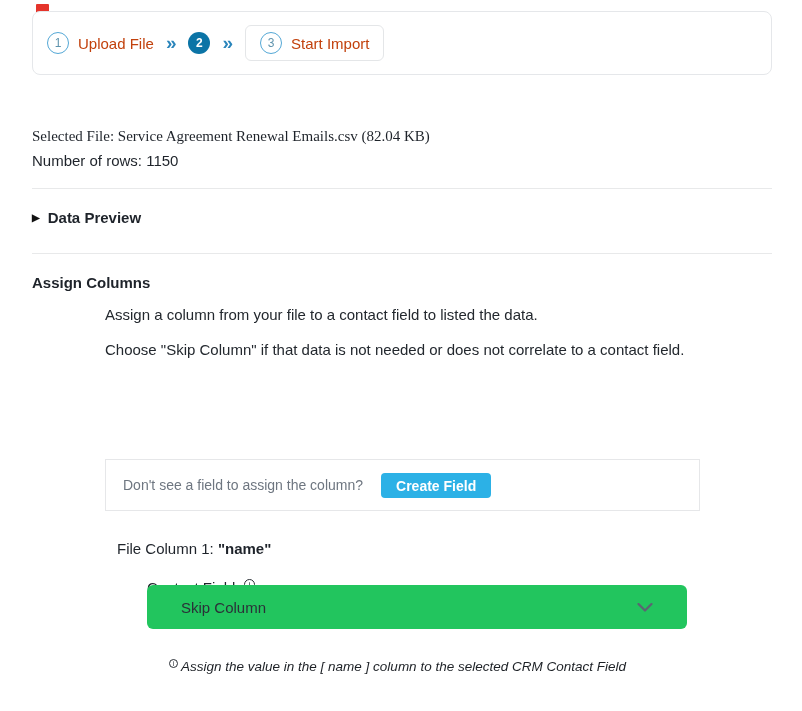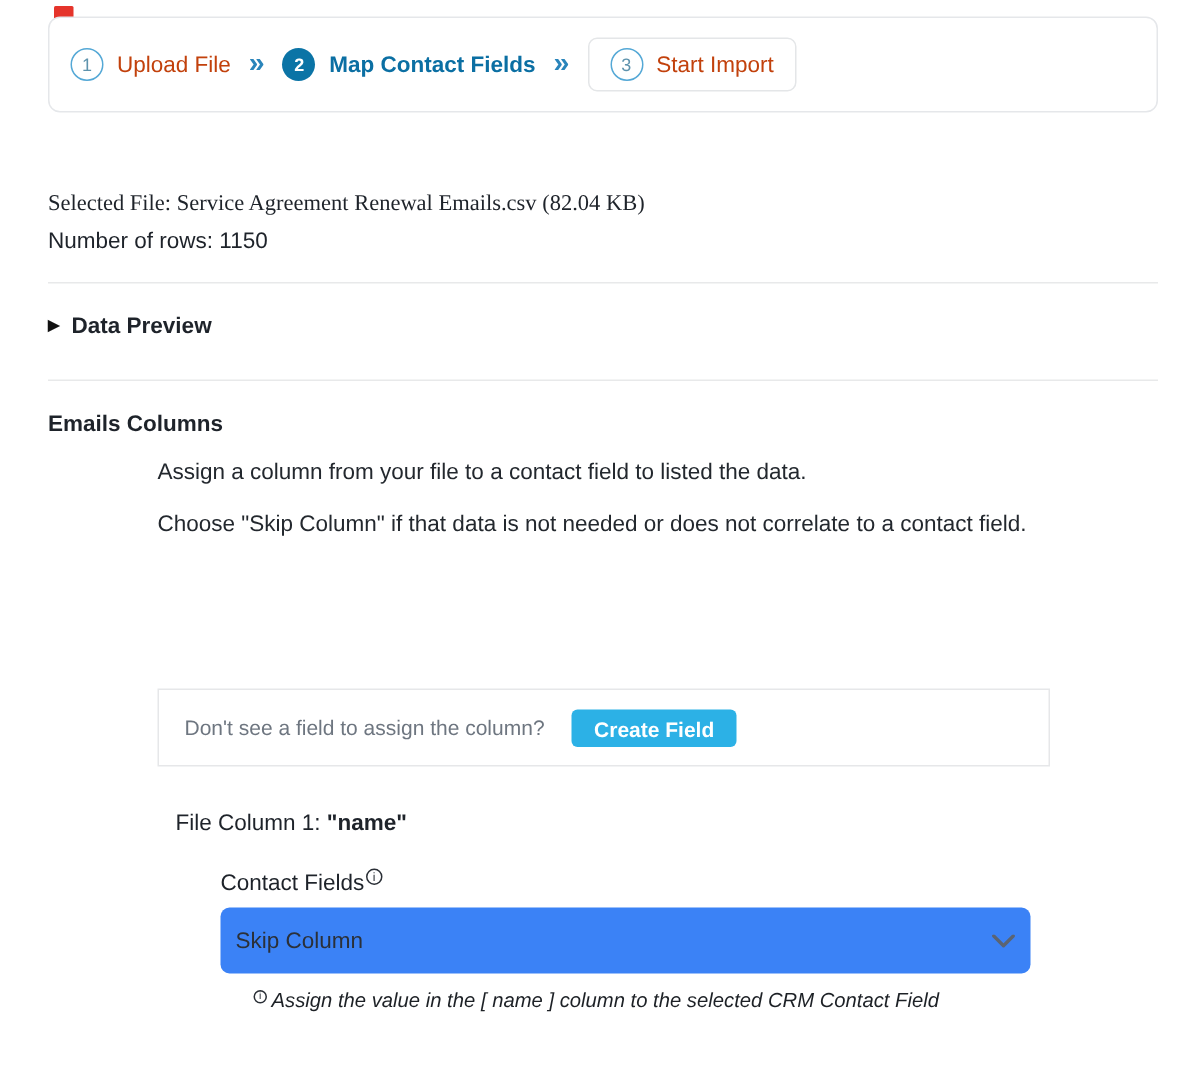--- a/index.html
+++ b/index.html
@@ -60,64 +60,63 @@
   .file-col .col-name { font-weight:700; }
 
   .contact-label { position:absolute; left:147px; top:579px; font-size:15px; }
   .info-sup {
     display:inline-block; vertical-align:6px; width:11px; height:11px; box-sizing:border-box;
     border:1px solid #2a2f36; border-radius:50%; font-size:8px; line-height:9px; text-align:center;
     font-style:normal; font-weight:400; margin-left:1px; color:#2a2f36; cursor:default;
   }
 
   .select {
-    position:absolute; left:147px; top:605px; width:540px; height:44px; box-sizing:border-box;
-    background:#3b82f6; border-radius:6px; display:flex; align-items:center;
-    justify-content:space-between; padding:0 10px; cursor:pointer;
+    position:absolute; left:147px; top:585px; width:540px; height:44px; box-sizing:border-box;
+    background:#22c55e; border-radius:6px; display:flex; align-items:center;
+    justify-content:space-between; padding:0 34px; cursor:pointer;
   }
   .select-value { font-size:15px; color:#2b3038; }
 
   .footnote { position:absolute; left:168px; top:659px; font-size:13.5px; font-style:italic; color:#1d2126; }
   .footnote .info-sup { vertical-align:5px; width:9px; height:9px; line-height:7px; font-size:7px; margin-right:3px; }
 </style>
 </head>
 <body>
 
 <div class="red-marker"></div>
 
 <div class="stepper-card">
   <div class="step inactive">
     <span class="step-circle">1</span>
     <span class="step-label">Upload File</span>
   </div>
   <span class="step-sep">»</span>
   <div class="step active">
     <span class="step-circle">2</span>
-    <span class="step-label">Map Contact Fields</span>
   </div>
   <span class="step-sep">»</span>
   <div class="step inactive step-box">
     <span class="step-circle">3</span>
     <span class="step-label">Start Import</span>
   </div>
 </div>
 
 <div class="selected-file">Selected File: Service Agreement Renewal Emails.csv (82.04 KB)</div>
 <div class="row-count">Number of rows: 1150</div>
 
 <div class="divider divider-1"></div>
 
 <div class="data-preview">
   <span class="caret">▶</span>
   <span>Data Preview</span>
 </div>
 
 <div class="divider divider-2"></div>
 
-<div class="assign-title">Emails Columns</div>
+<div class="assign-title">Assign Columns</div>
 
 <div class="paragraphs">
   <p>Assign a column from your file to a contact field to listed the data.</p>
   <p>Choose "Skip Column" if that data is not needed or does not correlate to a contact field.</p>
 </div>
 
 <div class="create-box">
   <span class="create-q">Don't see a field to assign the column?</span>
   <button class="create-btn">Create Field</button>
 </div>

